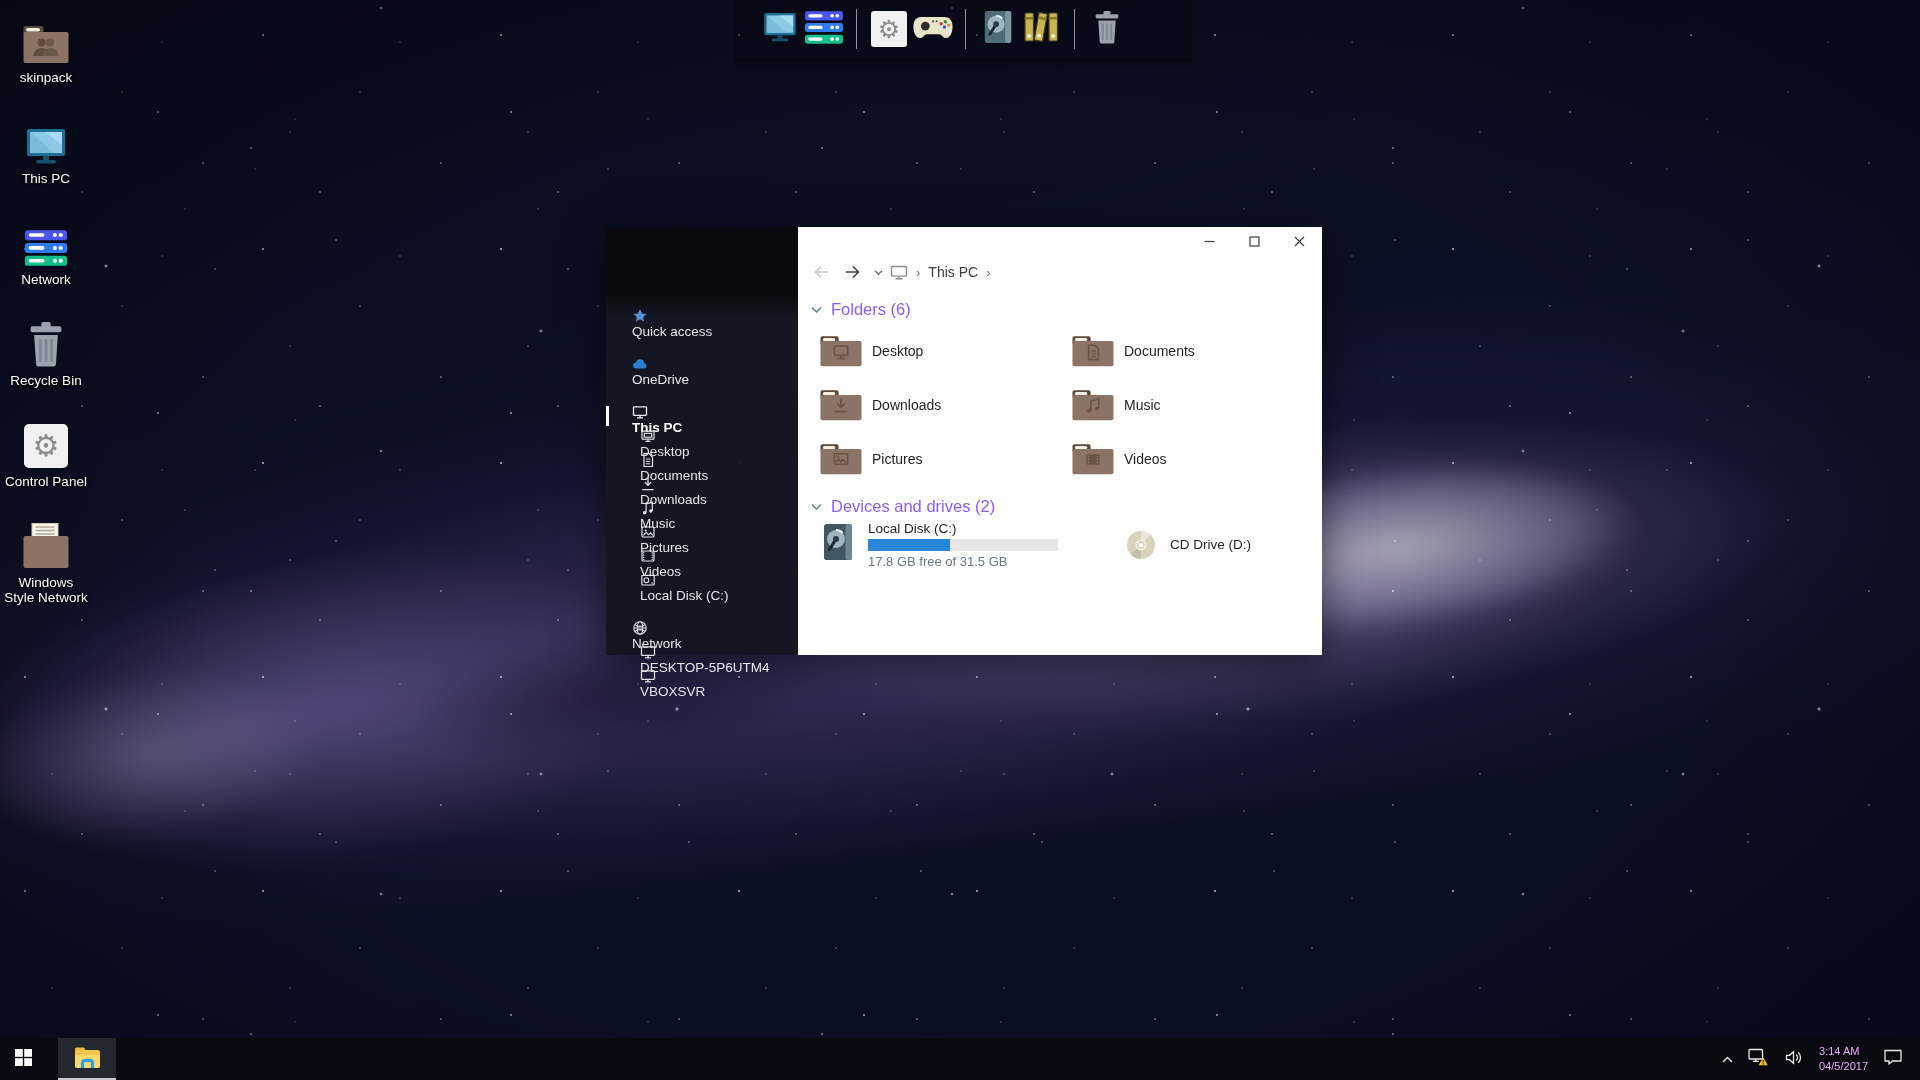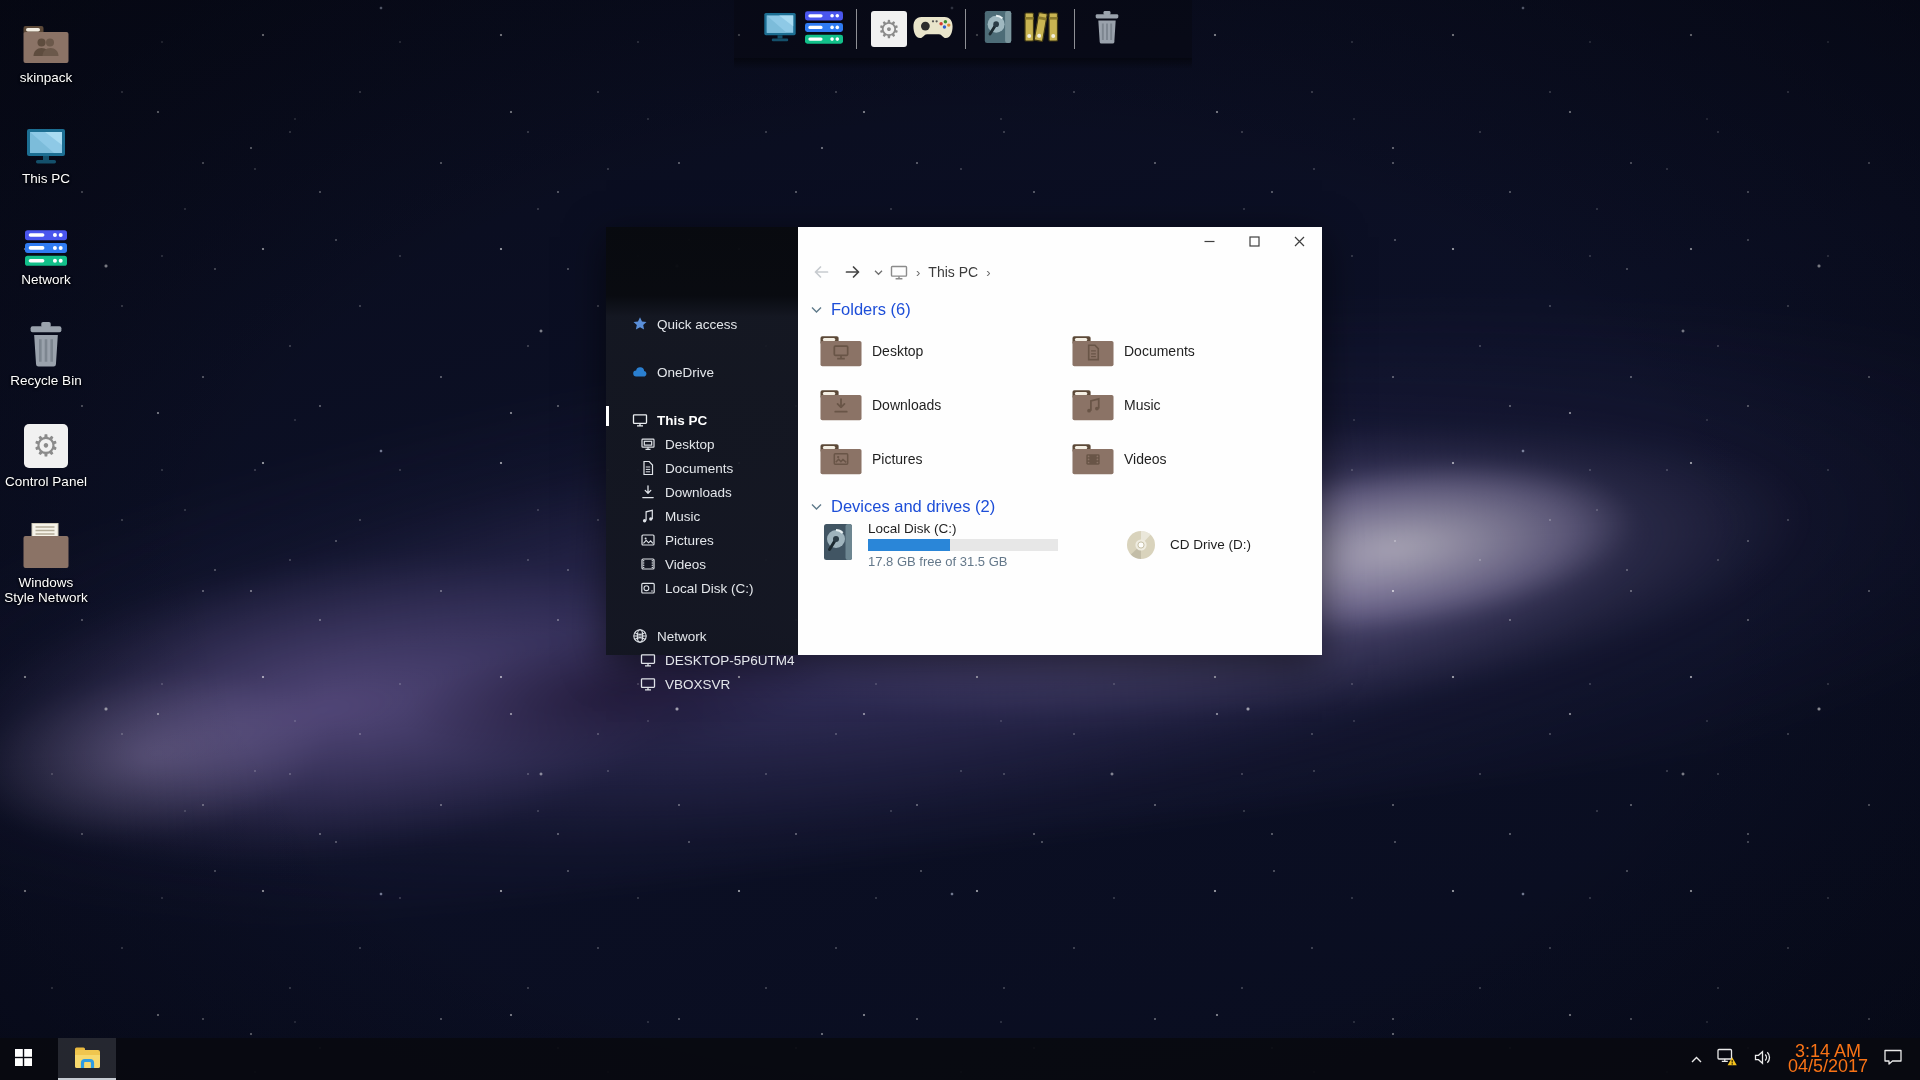--- a/index.html
+++ b/index.html
@@ -56,31 +56,31 @@
     text-shadow:0 1px 3px rgba(0,0,0,.95),0 0 2px rgba(0,0,0,.8);max-width:88px;}
   
   .watermark{position:absolute;right:7px;top:939px;text-align:right;color:#fdfdfd;
     font-size:20px;line-height:23px;font-weight:400;text-shadow:0 1px 2px rgba(0,0,0,.4);}
   
   .win{position:absolute;left:606px;top:227px;width:716px;height:428px;
     box-shadow:0 10px 38px rgba(0,0,0,.55);}
   .side{position:absolute;left:0;top:0;width:192px;height:100%;
     background:linear-gradient(180deg,rgba(8,10,15,.98) 0%,rgba(9,11,16,.97) 16%,rgba(21,24,34,.93) 21%,rgba(18,21,31,.94) 100%);}
   .side-list{position:absolute;left:0;top:81px;right:0;}
-  .side-item{position:relative;display:flex;align-items:flex-end;height:24px;color:#e3e6ea;font-size:13.5px;cursor:default;}
+  .side-item{position:relative;display:flex;align-items:flex-start;height:24px;color:#e3e6ea;font-size:13.5px;cursor:default;flex-direction:column;}
   .side-item .sicon{width:16px;height:16px;margin-right:9px;flex:0 0 auto;display:flex;}
   .lv0{padding-left:26px;} .lv1{padding-left:34px;} .gap{margin-top:24px;}
   .side-item.sel{color:#fff;font-weight:bold;}
   .sel-bar{position:absolute;left:0;top:2px;width:3px;height:20px;background:#fff;}
   .main{position:absolute;left:192px;top:0;right:0;bottom:0;background:#fefefe;}
   .wc{position:absolute;top:0;right:0;display:flex;}
   .wc-btn{width:45px;height:29px;display:flex;align-items:center;justify-content:center;background:transparent;border:0;}
   .crumbs{position:absolute;left:14px;top:32px;height:26px;display:flex;align-items:center;color:#3c3c3c;font-size:14px;}
   .crumb-sep{color:#6a6a6a;font-size:13px;margin:0 8px;}
-  .sec-head{position:absolute;display:flex;align-items:center;font-size:16.5px;color:#1d4ed8;}
+  .sec-head{position:absolute;display:flex;align-items:center;font-size:16.5px;color:#8b5cf6;}
   .sec-head .chev{margin-right:9px;display:flex;}
   .grid{position:absolute;left:22px;top:106px;display:grid;grid-template-columns:252px 252px;row-gap:19px;}
   .tile{display:flex;align-items:center;height:35px;cursor:default;}
   .fico{width:42px;height:33px;flex:0 0 auto;}
   .tile .tlbl{margin-left:10px;font-size:14px;color:#1f1f1f;}
   .drives{position:absolute;left:24px;top:294px;display:flex;}
   .drive{display:flex;}
   .drive .dart{width:32px;height:38px;flex:0 0 auto;margin-top:2px;}
   .drive-info{margin-left:14px;width:190px;}
   .drive-name{font-size:13.5px;color:#1f1f1f;line-height:16px;}
@@ -92,21 +92,21 @@
   .drive.cd .drive-name{margin-left:12px;}
   
   .taskbar{position:absolute;left:0;bottom:0;width:1920px;height:42px;background:rgba(9,10,16,.93);
     display:flex;align-items:center;}
   .tb-start{width:46px;height:42px;display:flex;align-items:center;justify-content:center;}
   .tb-app{width:58px;height:42px;margin-left:12px;position:relative;display:flex;align-items:center;justify-content:center;
     background:rgba(115,120,130,.28);}
   .tb-app::after{content:"";position:absolute;left:0;right:0;bottom:0;height:2px;background:#c6cbd2;}
   .tray{margin-left:auto;display:flex;align-items:center;height:42px;padding-right:10px;}
   .tray-item{display:flex;align-items:center;justify-content:center;height:42px;padding:0 7px;}
-  .clock{padding:0 8px;text-align:center;color:#f97316;font-size:18px;line-height:15px;}
+  .clock{padding:0 8px;text-align:left;color:#f0abfc;font-size:11px;line-height:15px;}
 </style>
 </head>
 <body>
 
 <div class="stage">
   <div class="galaxy"></div>
   <div class="stars"></div>
   <div class="stars b"></div>
   <div class="stars c"></div>
   <div class="vignette"></div>

